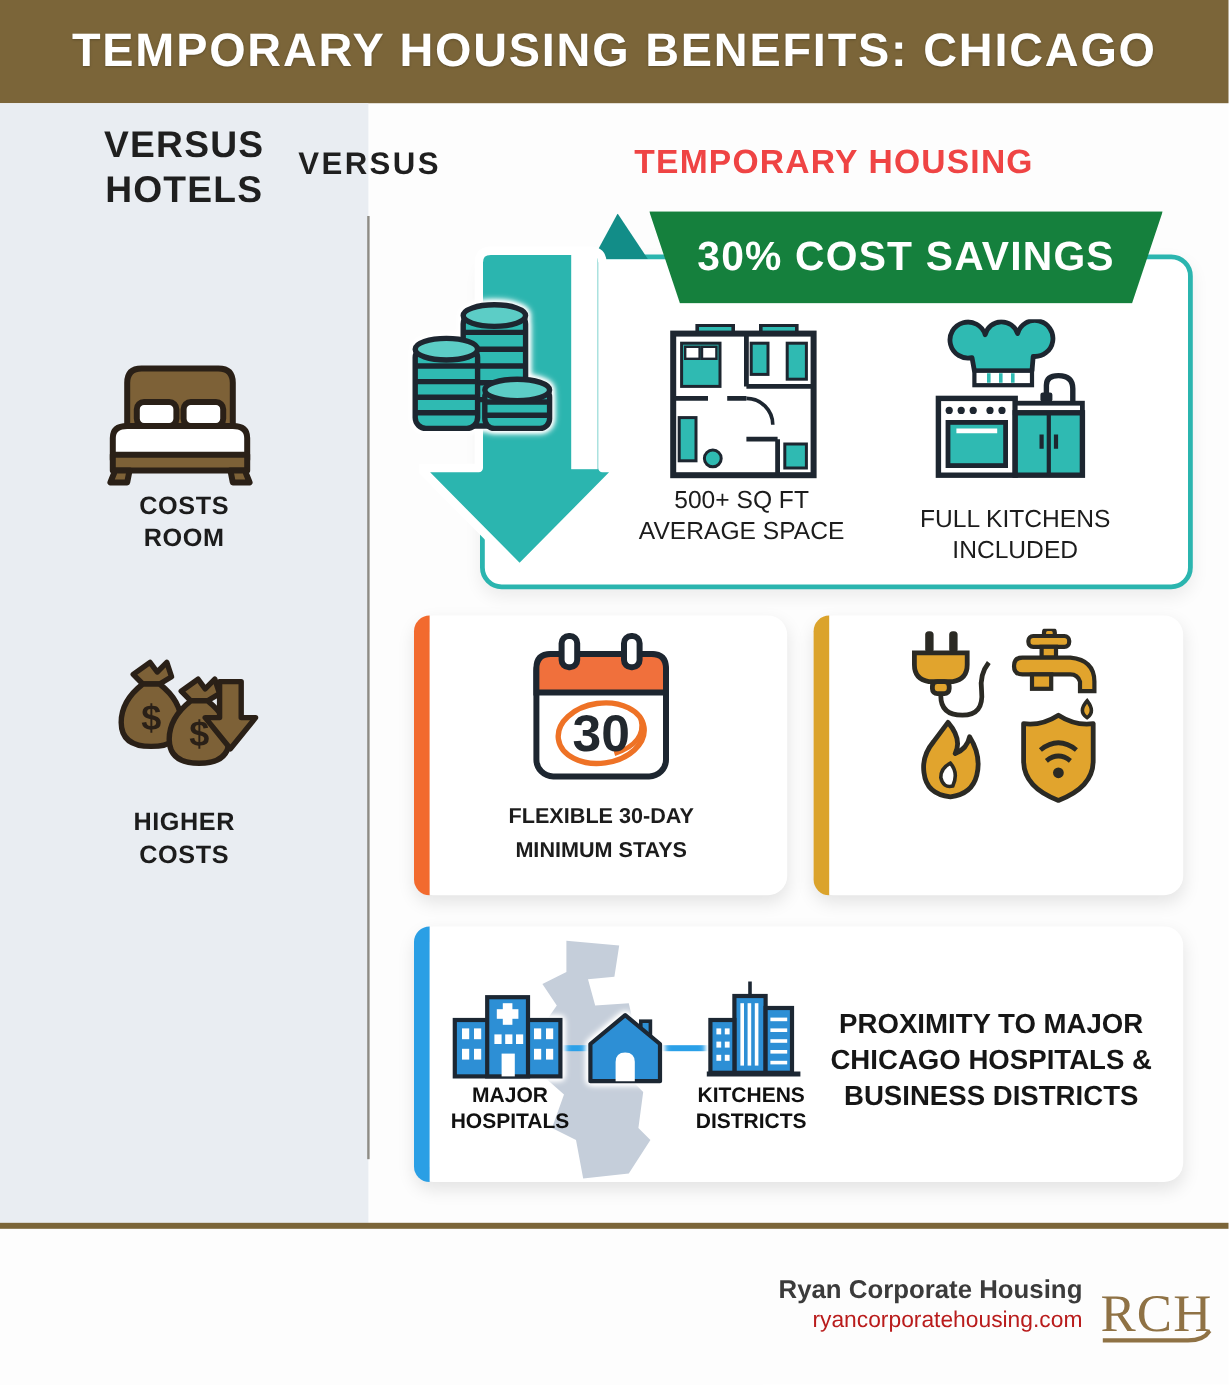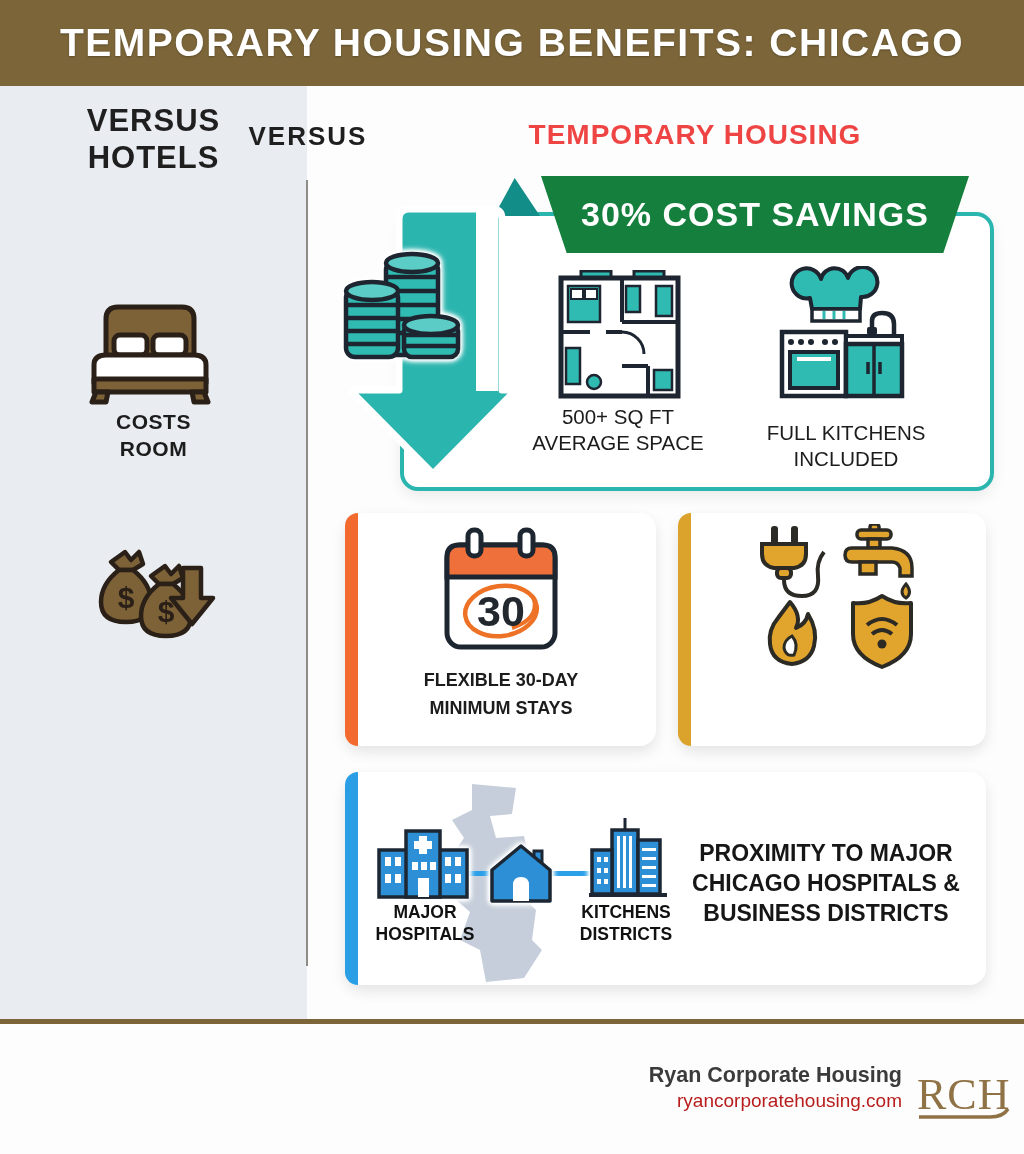--- a/index.html
+++ b/index.html
@@ -78,20 +78,24 @@
     <g stroke="#2a2017" stroke-width="4.5" stroke-linejoin="round">
       <path d="M26,22 L40,12 L46,20 L54,12 L58,24 L48,30 H34 Z" fill="#7d6137"></path>
       <path d="M34,30 H48 Q66,44 66,62 Q66,82 41,82 Q16,82 16,62 Q16,44 34,30 Z" fill="#7d6137"></path>
       <path d="M66,36 L80,26 L86,34 L94,26 L98,38 L88,44 H74 Z" fill="#7d6137"></path>
       <path d="M74,44 H88 Q106,58 106,76 Q106,96 81,96 Q56,96 56,76 Q56,58 74,44 Z" fill="#7d6137"></path>
       <path d="M98,28 H116 V58 H128 L107,84 L86,58 H98 Z" fill="#7d6137"></path>
     </g>
     <text x="41" y="68" text-anchor="middle" font-size="30" font-weight="bold" fill="#2a2017">$</text>
     <text x="81" y="82" text-anchor="middle" font-size="30" font-weight="bold" fill="#2a2017">$</text>
   </svg>
+  <div class="abs panel-label ctr" style="left:0;top:672px;width:307px;">
+    <div>HIGHER</div>
+    <div>COSTS</div>
+  </div>
 
   <div class="abs th-title ctr">TEMPORARY HOUSING</div>
 
   <div class="abs savings-card"></div>
   <div class="abs fold fold-l"></div>
   <div class="abs fold fold-r"></div>
   <div class="abs ribbon-band">
     <div class="ribbon-text">30% COST SAVINGS</div>
   </div>
 

